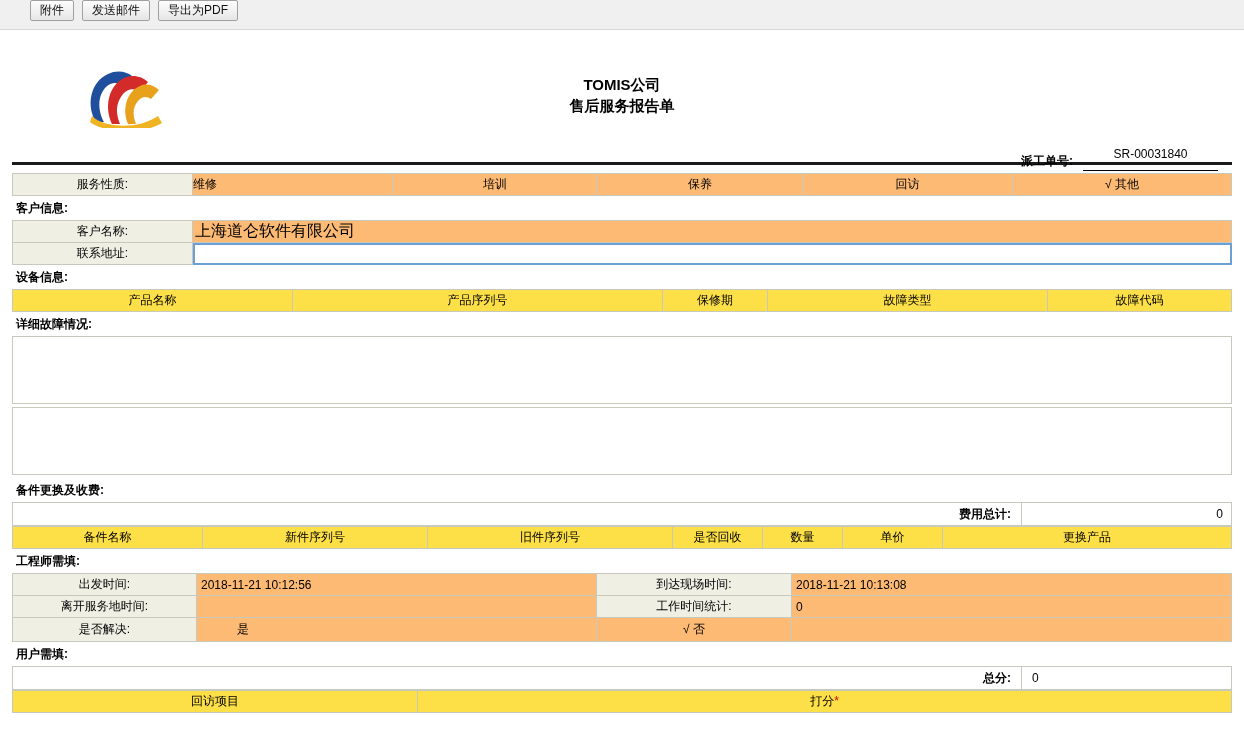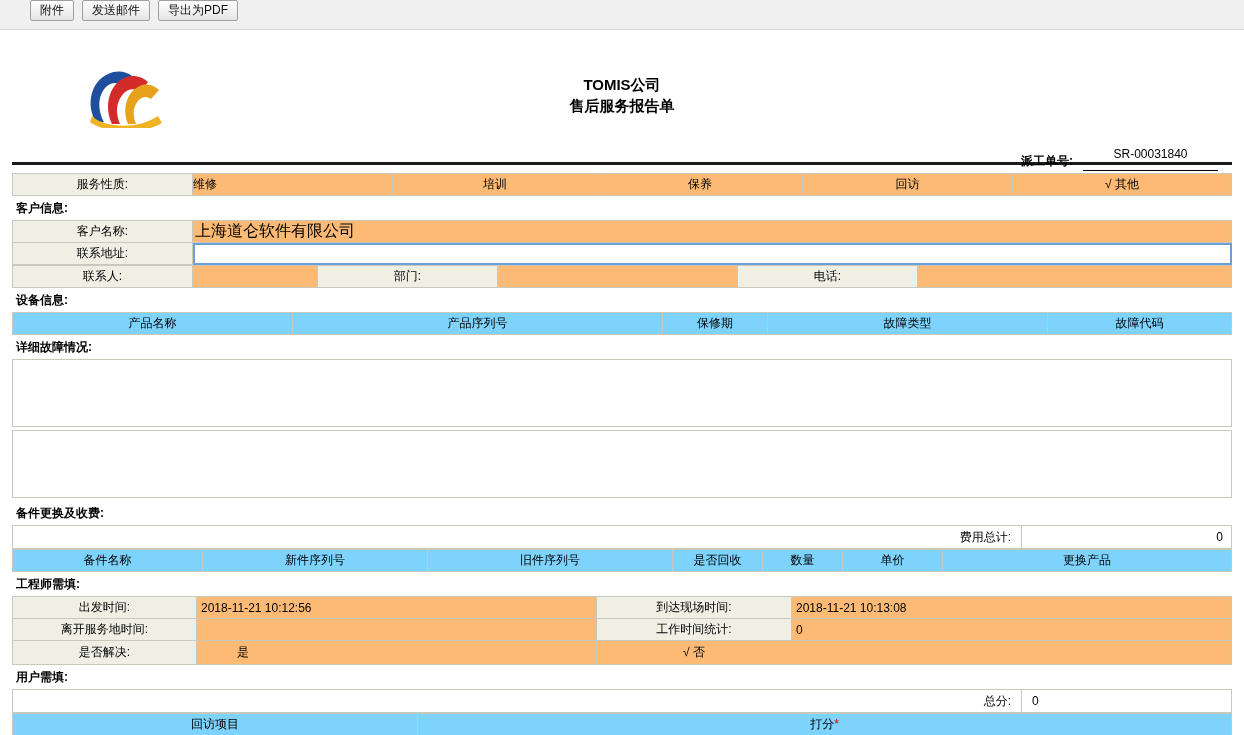--- a/index.html
+++ b/index.html
@@ -89,21 +89,21 @@
     font-weight: normal;
     padding: 1px 0;
     vertical-align: middle;
   }
   .lbl {
     background: #efefe4;
     text-align: center;
     font-weight: normal;
   }
   .hdr {
-    background: #7dd3fc;
+    background: #fde047;
     text-align: center;
     font-weight: bold;
   }
   .cell-white { background: #fdba74; }
   .sec-title {
     font-weight: bold;
     font-size: 12px;
     padding: 4px 2px 3px 4px;
   }
   .val { padding-left: 4px; }
@@ -138,21 +138,21 @@
   .red { color: #e00000; }
   .total-row {
     display: flex;
     justify-content: flex-end;
     align-items: center;
     border: 1px solid #c8c8bd;
     border-top: 0;
     height: 24px;
     background: #fff;
   }
-  .total-label { font-weight: normal; padding-right: 10px; }
+  .total-label { font-weight: bold; padding-right: 10px; }
   .total-box {
     width: 210px;
     text-align: right;
     padding-right: 8px;
     border-left: 1px solid #c8c8bd;
     height: 100%;
     line-height: 22px;
   }
 </style>
 </head>
@@ -224,38 +224,20 @@
       </td>
     </tr>
     <tr>
       <td class="lbl" style="width:180px">联系地址:</td>
       <td class="cell-white focused-cell">
         <input class="field" value="" style="">
       </td>
     </tr>
   </tbody>
     </table>
-  <table class="tbl">
-    <tbody>
-        <tr>
-      <td class="lbl" style="width:180px">联系人:</td>
-      <td class="cell-white" style="width:125px">
-        <input class="field" value="" style="">
-      </td>
-      <td class="lbl" style="width:180px">部门:</td>
-      <td class="cell-white" style="width:240px">
-        <input class="field" value="" style="">
-      </td>
-      <td class="lbl" style="width:180px">电话:</td>
-      <td class="cell-white">
-        <input class="field" value="" style="">
-      </td>
-    </tr>
-  </tbody>
-    </table>
 
   
   <div class="sec-title">设备信息:</div>
   <table class="tbl">
     <tbody>
         <tr>
       <th class="hdr" style="width:280px">产品名称</th>
       <th class="hdr" style="width:370px">产品序列号</th>
       <th class="hdr" style="width:105px">保修期</th>
       <th class="hdr" style="width:280px">故障类型</th>

